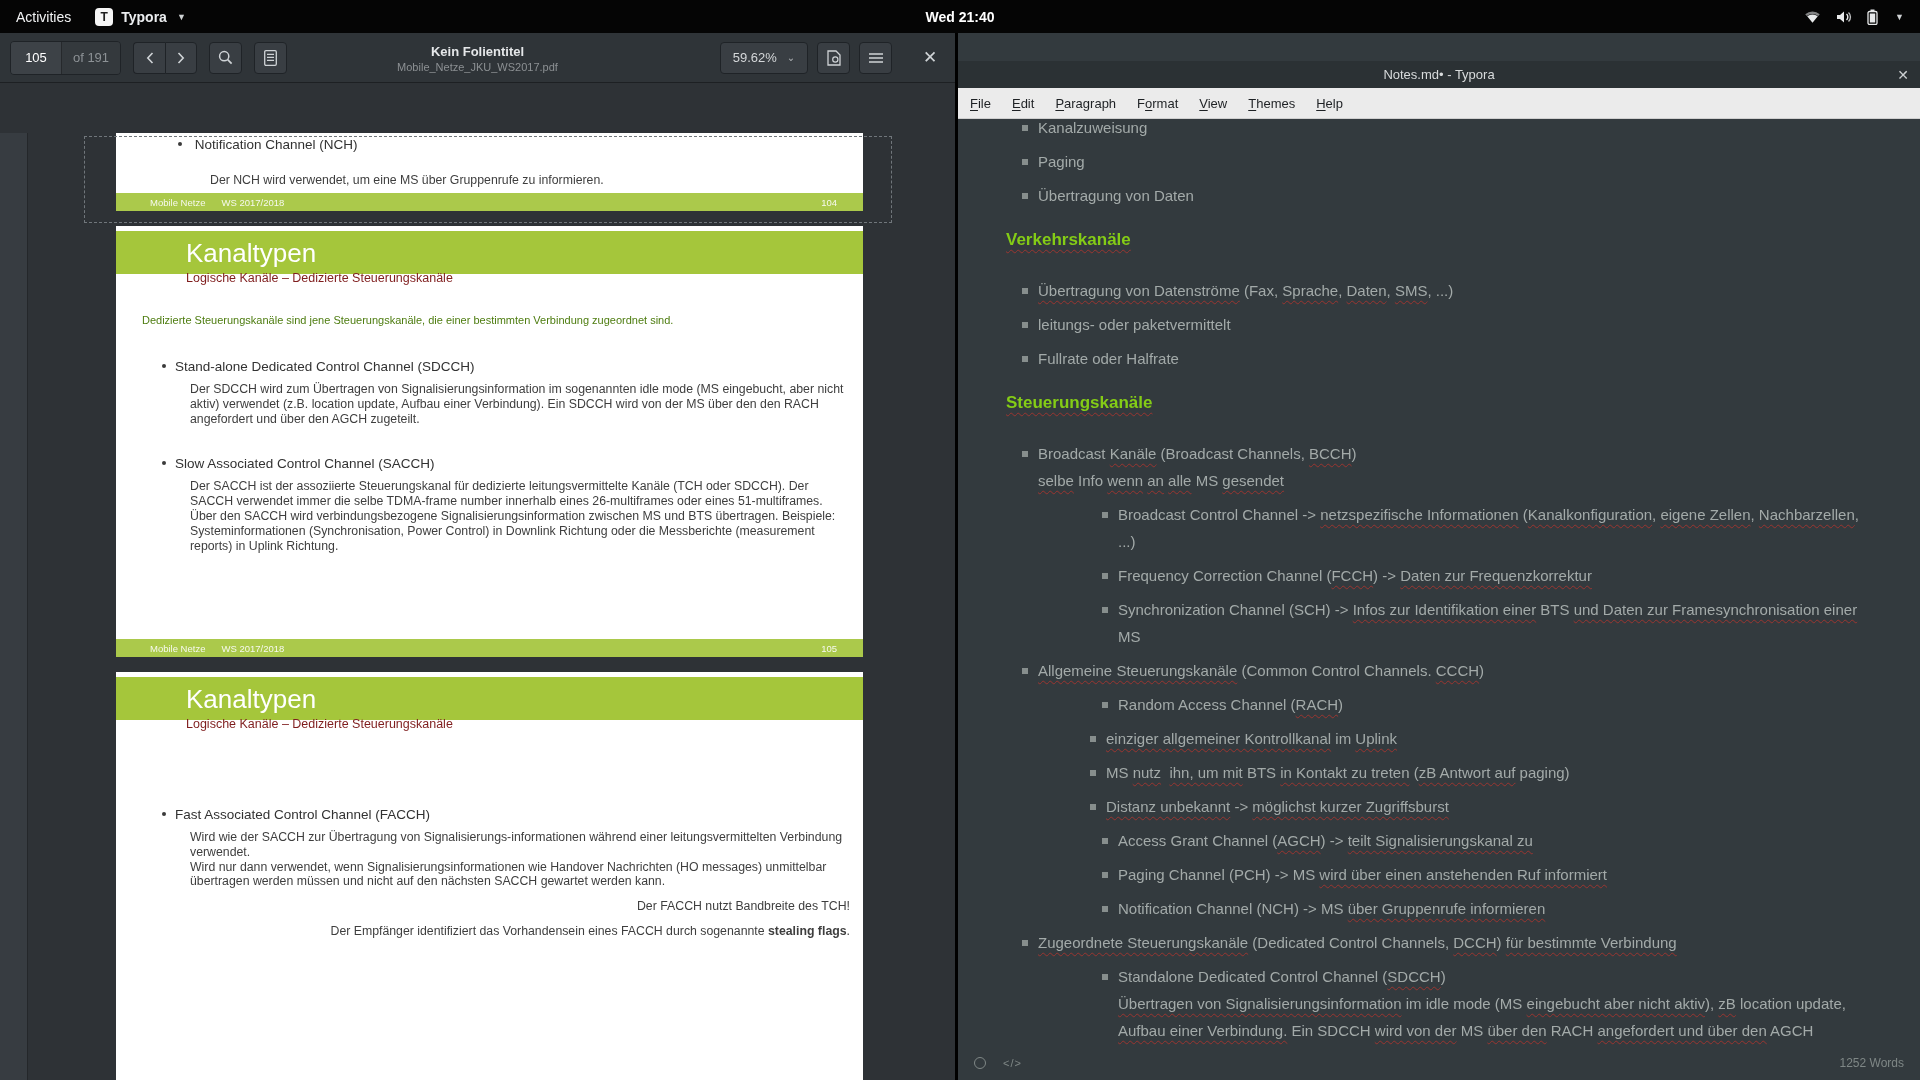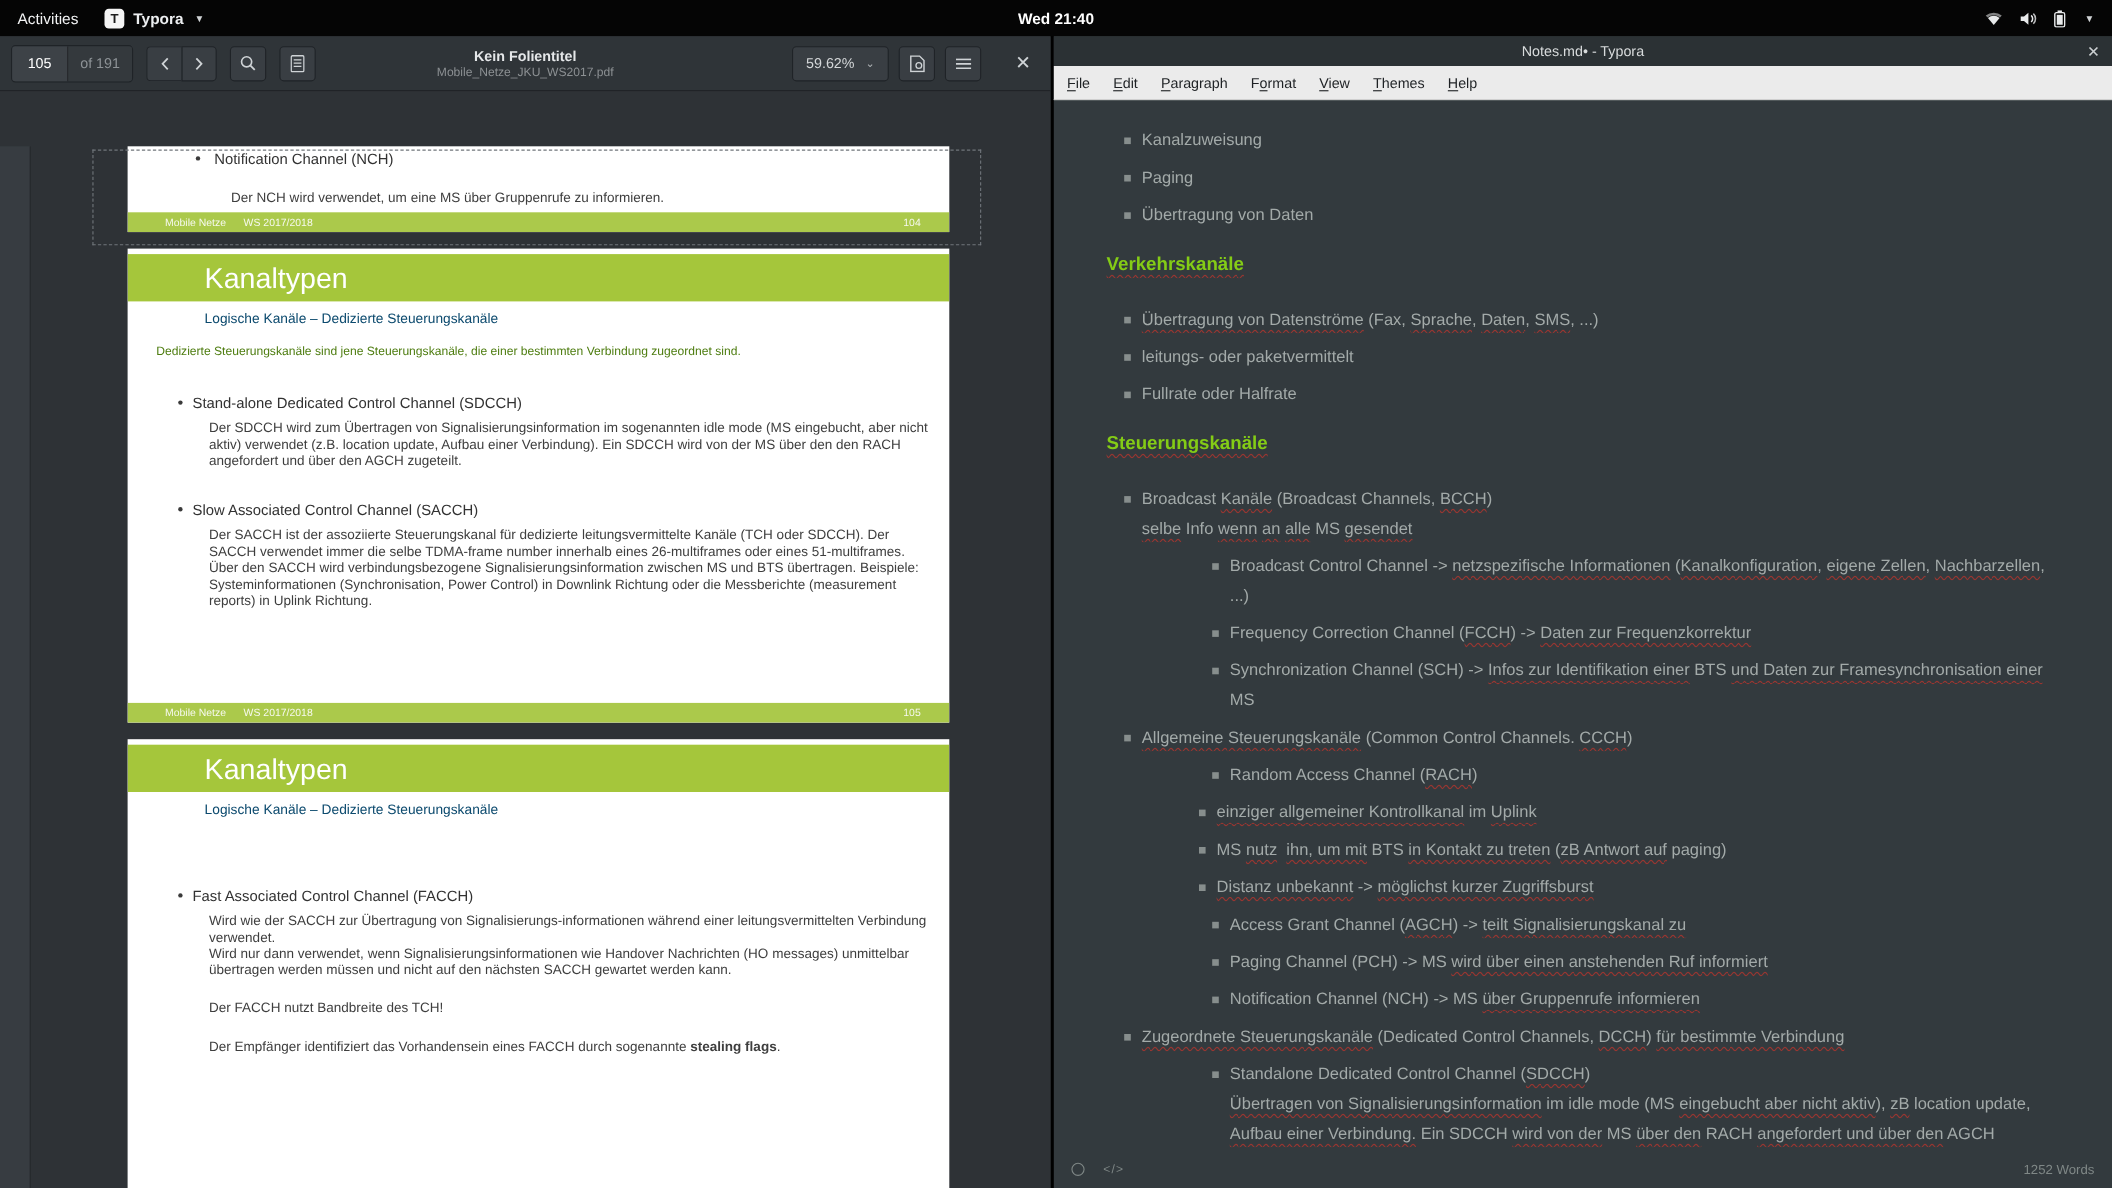--- a/index.html
+++ b/index.html
@@ -44,37 +44,37 @@
   .page{position:absolute;left:116px;width:747px;background:#ffffff;overflow:hidden;}
   .sel-dash{position:absolute;left:84px;top:53px;width:806px;height:85px;border:1px dashed #70767b;pointer-events:none;z-index:5;}
   
   .sl-footer{position:absolute;left:0;right:0;bottom:0;height:18px;background:#abc94b;color:#f6f9ee;
              font-size:9.5px;display:flex;align-items:center;}
   .sl-brand{margin-left:34px;}
   .sl-term{margin-left:16px;}
   .sl-pnum{position:absolute;right:26px;}
   .sl-green{position:absolute;left:0;right:0;top:5px;height:43px;background:#a5c63b;}
   .sl-title{position:absolute;left:70px;top:7px;font-size:26px;font-weight:400;color:#ffffff;}
-  .sl-sub{position:absolute;left:70px;top:40px;font-size:12.5px;color:#0c4a6e;margin-top:12px;}
+  .sl-sub{position:absolute;left:70px;top:40px;font-size:12.5px;color:#7f1d1d;}
   .sl-body{position:absolute;left:0;right:0;top:60px;bottom:18px;}
   .sl-intro{margin:26px 0 0 26px;width:672px;font-size:11px;line-height:17px;color:#4d7c0f;}
   .sl-bullet{margin:30px 0 0 46px;font-size:13.5px;color:#323232;}
   .sl-bullet .dot{display:inline-block;width:4px;height:4px;background:#3a3a3a;border-radius:50%;margin-right:9px;vertical-align:3px;}
   .sl-para{margin:0 0 0 74px;width:660px;font-size:12.3px;line-height:14.8px;color:#3e3e3e;}
   .sl-bullet + .sl-para{margin-top:8px;}
-  .sl-para.mt{margin-top:20px;}
+  .sl-para.mt{margin-top:10px;text-align:right;}
   .p106 .sl-bullet:first-child{margin-top:75px;}
   
   .p104-bullet{position:absolute;left:62px;top:4px;font-size:13.5px;color:#323232;}
   .p104-bullet .dot{display:inline-block;width:4px;height:4px;background:#3a3a3a;border-radius:50%;margin-right:9px;vertical-align:3px;}
   .p104-text{position:absolute;left:94px;top:40px;font-size:12.3px;color:#3e3e3e;}
   
   .typwin{position:absolute;left:958px;top:33px;width:962px;height:1047px;background:#333a3e;}
   .typ-titlebar{height:27px;background:#2b3134;display:flex;align-items:center;justify-content:center;
-                color:#d8dbdc;font-size:13px;position:relative;}
+                color:#d8dbdc;font-size:13px;position:relative;margin-top:28px;}
   .typ-close{position:absolute;right:11px;top:0;height:27px;display:flex;align-items:center;color:#ccd0d2;font-size:14px;}
   .typ-menubar{height:30px;background:#ebebeb;border-bottom:1px solid #cfcfcf;display:flex;align-items:center;
                gap:21px;padding-left:12px;color:#1e2124;font-size:13px;}
   .menu-item .mn{text-decoration:underline;text-underline-offset:2px;}
   .typ-content{position:absolute;top:57px;left:0;right:0;bottom:34px;overflow:hidden;}
   .md{padding:24px 54px 0 48px;font-size:15px;color:#a3aaa9;}
   .md-h{font-size:17px;font-weight:700;color:#84cc16;line-height:30px;margin:16px 0 22px;}
   .md-li{position:relative;line-height:27px;margin-bottom:7px;}
   .md-li::before{content:"";position:absolute;left:-16px;top:11px;width:6px;height:6px;background:#878e8d;}
   .lvl1{margin-left:32px;}

